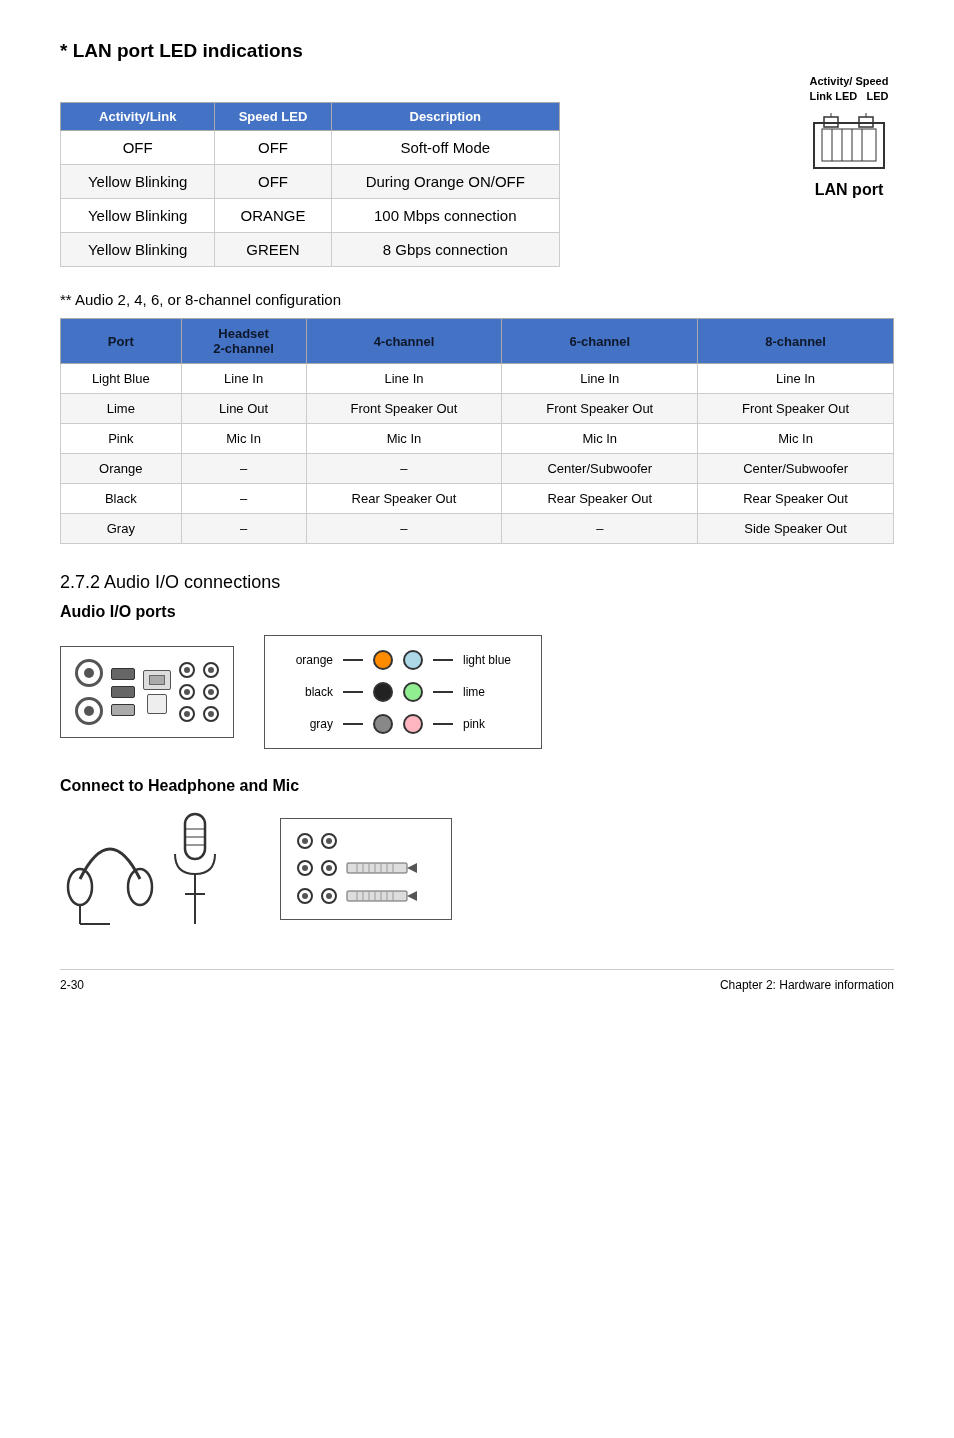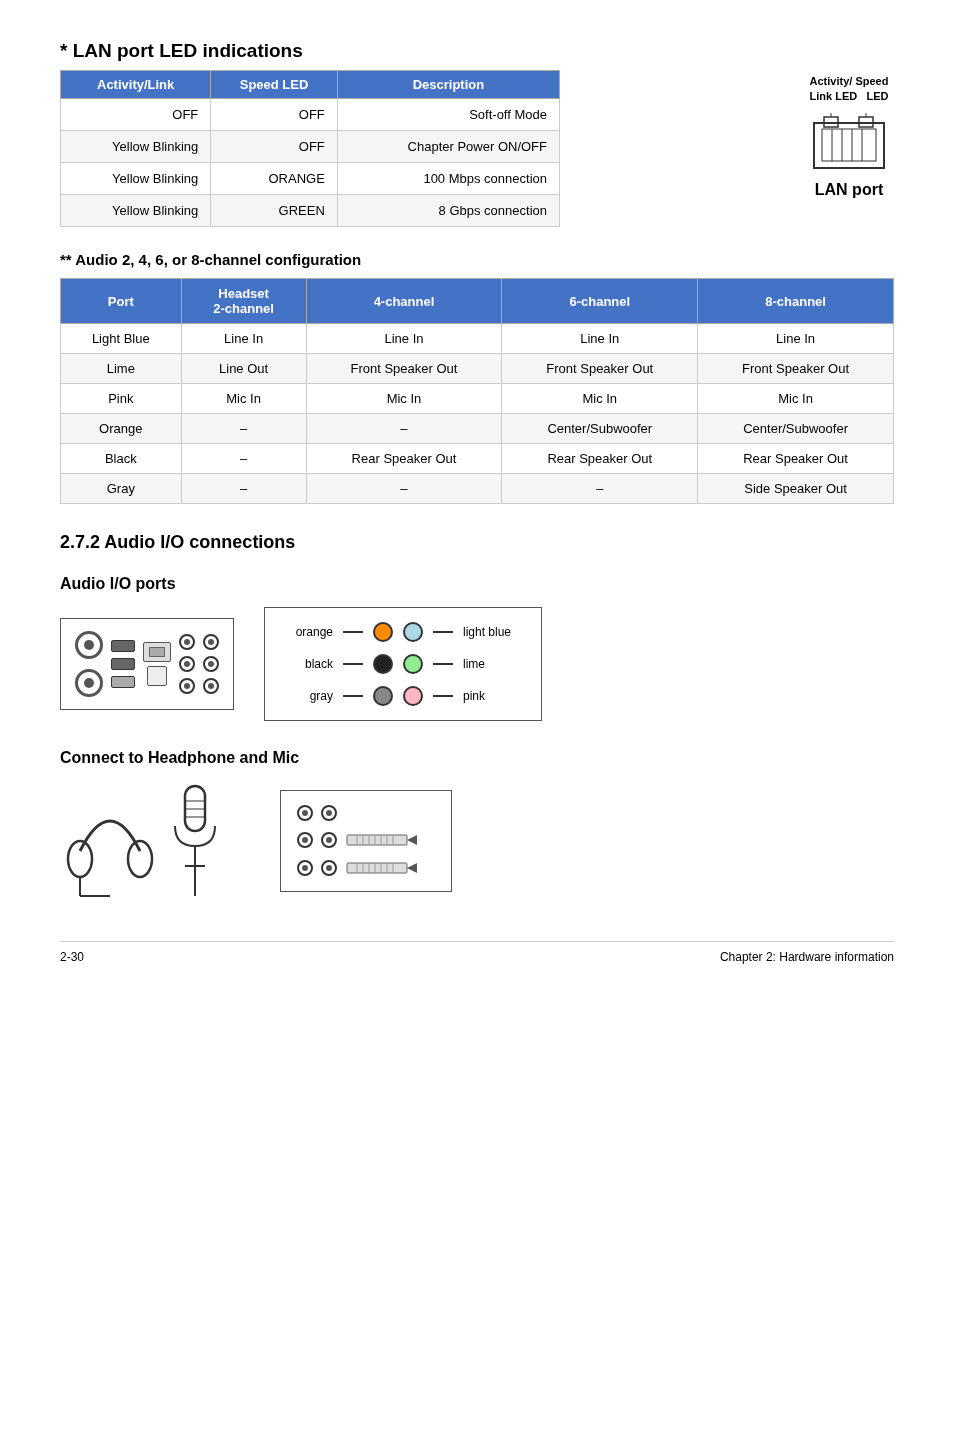--- a/index.html
+++ b/index.html
@@ -21,20 +21,21 @@
     }
 
     .lan-container {
       display: flex;
       align-items: flex-start;
       margin-bottom: 24px;
     }
 
     .lan-table-wrapper {
       flex: 1;
+      margin-top: 32px;
     }
 
     table {
       border-collapse: collapse;
       width: 100%;
     }
 
     .lan-table {
       width: 500px;
     }
@@ -43,23 +44,23 @@
       background-color: #4472c4;
       color: #fff;
       padding: 6px 12px;
       text-align: center;
       border: 1px solid #aaa;
       font-size: 13px;
     }
 
     .lan-table td {
       padding: 8px 12px;
-      text-align: right;
+      text-align: center;
       border: 1px solid #ccc;
-      font-size: 13px;
+      font-size: 15px;
       background: #fff;
     }
 
     .lan-table tr:nth-child(even) td {
       background: #f5f5f5;
     }
 
     .lan-diagram {
       margin-left: 24px;
       display: flex;
@@ -70,34 +71,34 @@
 
     .lan-port-label {
       font-size: 16px;
       font-weight: bold;
       margin-top: 6px;
       text-align: center;
     }
 
     
     .audio-config-title {
-      font-weight: bold;
+      font-weight: normal;
       font-size: 15px;
       margin-bottom: 10px;
     }
 
     .audio-table {
       width: 100%;
       border-collapse: collapse;
       margin-bottom: 28px;
     }
 
     .audio-table th {
       background-color: #4472c4;
-      color: #ffffff;
+      color: #0f172a;
       padding: 7px 10px;
       text-align: center;
       border: 1px solid #aaa;
       font-size: 13px;
     }
 
     .audio-table td {
       padding: 7px 10px;
       text-align: center;
       border: 1px solid #ccc;
@@ -105,22 +106,22 @@
       background: #fff;
     }
 
     .audio-table tr:nth-child(even) td {
       background: #f5f5f5;
     }
 
     
     .section-272-title {
       font-size: 18px;
-      font-weight: bold;
-      margin-bottom: 22px;
+      font-weight: normal;
+      margin-bottom: 10px;
       margin-top: 10px;
     }
 
     .subsection-title {
       font-weight: bold;
       font-size: 16px;
       margin-bottom: 14px;
     }
 
     
@@ -264,21 +265,21 @@
         </thead>
         <tbody id="lan-tbody">
         <tr>
               <td>OFF</td>
               <td>OFF</td>
               <td>Soft-off Mode</td>
             </tr>
             <tr>
               <td>Yellow Blinking</td>
               <td>OFF</td>
-              <td>Chapter Power ON/OFF</td>
+              <td>During Orange ON/OFF</td>
             </tr>
             <tr>
               <td>Yellow Blinking</td>
               <td>ORANGE</td>
               <td>100 Mbps connection</td>
             </tr>
             <tr>
               <td>Yellow Blinking</td>
               <td>GREEN</td>
               <td>8 Gbps connection</td>

